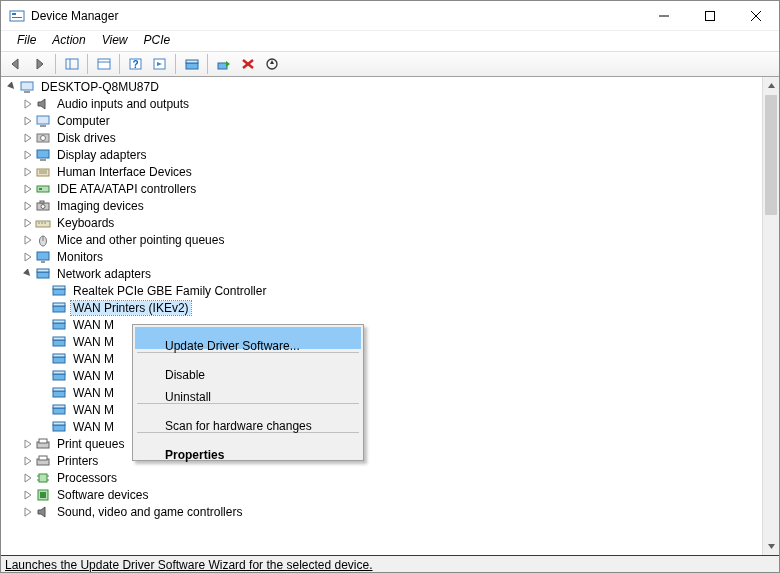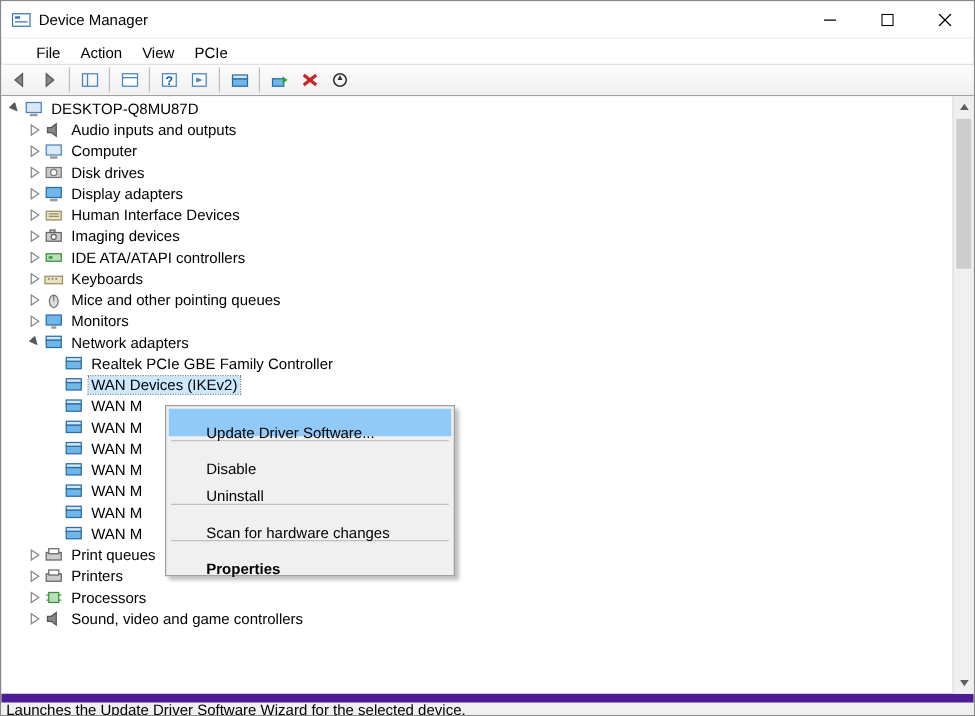--- a/index.html
+++ b/index.html
@@ -26,21 +26,21 @@
   }
   .titlebar .app-icon { width: 16px; height: 16px; margin-right: 6px; display:inline-block;}
   .titlebar .title { flex: 1; font-size: 12px; }
   .titlebar .win-btn {
     width: 46px; height: 30px; display:flex; align-items:center; justify-content:center;
     font-family: Arial, sans-serif; font-size: 12px;
   }
 
   
   .menubar {
-    height: 20px; display:flex; align-items:flex-end; padding: 0 20px;
+    height: 20px; display:flex; align-items:flex-start; padding: 0 8px; font-style: italic;
   }
   .menubar .menu-item { padding: 2px 8px; }
 
   
   .toolbar {
     height: 26px; display:flex; align-items:center; padding: 0 3px; gap:1px;
     border-top:1px solid #e0e0e0; border-bottom:1px solid #a0a0a0;
     background: linear-gradient(#fdfdfd,#f0f0f0);
   }
   .toolbar .tbtn {
@@ -99,21 +99,21 @@
   .ctxmenu .mi {
     height:22px; display:flex; align-items:center; padding:16px 20px 0 30px;
     font-size:12px;
   }
   .ctxmenu .mi.hi { background:#91c9f7; }
   .ctxmenu .msep { height:1px; background:#c0c0c0; margin:3px 2px; }
   .ctxmenu .mi.bold { font-weight:bold; }
 
   
   .statusbar {
-    height:18px; border-top:7px solid #4c1d95; background:#f0f0f0;
+    height:18px; border-top:1px solid #4c1d95; background:#f0f0f0;
     display:flex; align-items:center; padding:0 4px; font-size:12px;text-decoration:underline;
   }
 </style>
 </head>
 <body>
 
 <div class="titlebar">
   <span class="app-icon">
     <svg width="16" height="16" viewBox="0 0 16 16">
       <rect x="1" y="3" width="14" height="10" fill="#fff" stroke="#3a78b5"></rect>
@@ -314,42 +314,42 @@
 
       <div class="row">
         <span class="indent" style="width:16px"></span>
         <span class="exp">
             <svg width="10" height="10">
               <polygon points="2,1 8,5 2,9" fill="none" stroke="#888"></polygon>
             </svg>
           </span>
         <span class="node-icon">
             <svg width="16" height="16">
+              <rect x="2" y="5" width="12" height="6" fill="#b8e0b8" stroke="#3a8f3a"></rect>
+              <rect x="4" y="7" width="3" height="2" fill="#3a8f3a"></rect>
+            </svg>
+          </span>
+        <span class="label">IDE ATA/ATAPI controllers</span>
+      </div>
+
+      <div class="row">
+        <span class="indent" style="width:16px"></span>
+        <span class="exp">
+            <svg width="10" height="10">
+              <polygon points="2,1 8,5 2,9" fill="none" stroke="#888"></polygon>
+            </svg>
+          </span>
+        <span class="node-icon">
+            <svg width="16" height="16">
               <rect x="2" y="5" width="12" height="7" fill="#ccc" stroke="#666"></rect>
               <circle cx="8" cy="8.5" r="2" fill="#fff" stroke="#666"></circle>
               <rect x="5" y="3" width="4" height="2" fill="#ccc" stroke="#666"></rect>
             </svg>
           </span>
         <span class="label">Imaging devices</span>
-      </div>
-
-      <div class="row">
-        <span class="indent" style="width:16px"></span>
-        <span class="exp">
-            <svg width="10" height="10">
-              <polygon points="2,1 8,5 2,9" fill="none" stroke="#888"></polygon>
-            </svg>
-          </span>
-        <span class="node-icon">
-            <svg width="16" height="16">
-              <rect x="2" y="5" width="12" height="6" fill="#b8e0b8" stroke="#3a8f3a"></rect>
-              <rect x="4" y="7" width="3" height="2" fill="#3a8f3a"></rect>
-            </svg>
-          </span>
-        <span class="label">IDE ATA/ATAPI controllers</span>
       </div>
 
       <div class="row">
         <span class="indent" style="width:16px"></span>
         <span class="exp">
             <svg width="10" height="10">
               <polygon points="2,1 8,5 2,9" fill="none" stroke="#888"></polygon>
             </svg>
           </span>
         <span class="node-icon">
@@ -423,21 +423,21 @@
       </div>
 
       <div class="row highlight">
         <span class="indent" style="width:46px"></span>
         <span class="node-icon">
             <svg width="16" height="16">
               <rect x="2" y="6" width="12" height="6" fill="#6fb7e8" stroke="#2a6ca8"></rect>
               <rect x="2" y="3" width="12" height="3" fill="#d0e8f8" stroke="#2a6ca8"></rect>
             </svg>
           </span>
-        <span class="label">WAN Devices (IKEv2)</span>
+        <span class="label">WAN Printers (IKEv2)</span>
       </div>
 
       <div class="row">
         <span class="indent" style="width:46px"></span>
         <span class="node-icon">
             <svg width="16" height="16">
               <rect x="2" y="6" width="12" height="6" fill="#6fb7e8" stroke="#2a6ca8"></rect>
               <rect x="2" y="3" width="12" height="3" fill="#d0e8f8" stroke="#2a6ca8"></rect>
             </svg>
           </span>
@@ -548,20 +548,35 @@
               <rect x="4" y="4" width="8" height="8" fill="#b8e0b8" stroke="#3a8f3a"></rect>
               <line x1="2" y1="6" x2="4" y2="6" stroke="#3a8f3a"></line>
               <line x1="2" y1="10" x2="4" y2="10" stroke="#3a8f3a"></line>
               <line x1="12" y1="6" x2="14" y2="6" stroke="#3a8f3a"></line>
               <line x1="12" y1="10" x2="14" y2="10" stroke="#3a8f3a"></line>
             </svg>
           </span>
         <span class="label">Processors</span>
       </div>
 
+      <div class="row">
+        <span class="indent" style="width:16px"></span>
+        <span class="exp">
+            <svg width="10" height="10">
+              <polygon points="2,1 8,5 2,9" fill="none" stroke="#888"></polygon>
+            </svg>
+          </span>
+        <span class="node-icon">
+            <svg width="16" height="16">
+              <rect x="3" y="3" width="10" height="10" fill="#b8e0b8" stroke="#3a8f3a"></rect>
+              <rect x="5" y="5" width="6" height="6" fill="#3a8f3a"></rect>
+            </svg>
+          </span>
+        <span class="label">Software devices</span>
+      </div>
 
       <div class="row" style="overflow:hidden">
         <span class="indent" style="width:16px"></span>
         <span class="exp">
             <svg width="10" height="10">
               <polygon points="2,1 8,5 2,9" fill="none" stroke="#888"></polygon>
             </svg>
           </span>
         <span class="node-icon">
             <svg width="16" height="16">

